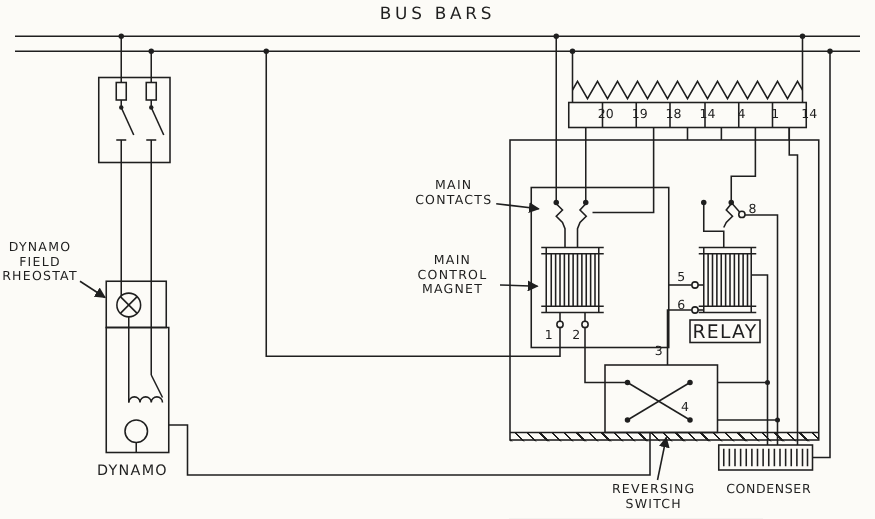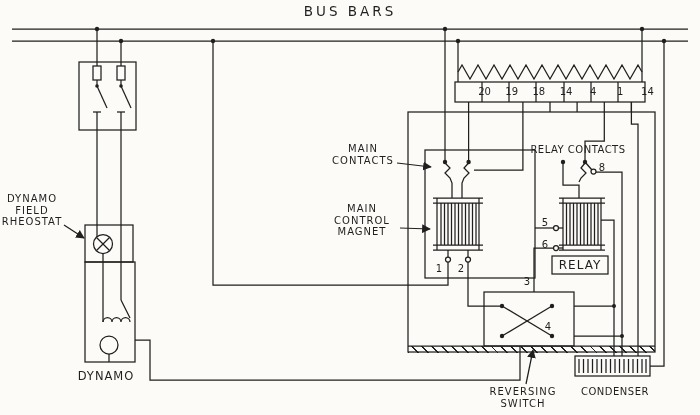--- a/index.html
+++ b/index.html
@@ -16,21 +16,21 @@
   .num{
     position:absolute;font-size:10px;line-height:10px;width:10px;text-align:center;
     letter-spacing:0;color:#1f1f1f;
   }
   .strip{
     position:absolute;left:455px;top:82px;width:190px;height:20px;display:flex;margin-left:16px;
   }
   .strip span{flex:1;text-align:center;font-size:10px;line-height:20px;letter-spacing:0;}
   .relay-box-label{
     position:absolute;left:552px;top:256px;width:56px;height:18px;
-    font-size:12px;line-height:18px;text-align:center;letter-spacing:1px;
+    font-size:15px;line-height:18px;text-align:center;letter-spacing:1px;
   }
   .hatch{
     position:absolute;left:408px;top:346px;width:247px;height:7px;
     background:repeating-linear-gradient(45deg,#1f1f1f 0 1.3px,transparent 1.3px 7px);
   }
 </style>
 </head>
 <body>
 
 <div class="stage">
@@ -224,21 +224,20 @@
 
   <div class="lbl" style="left:66px;top:371px;width:80px;font-size:11.5px;">DYNAMO</div>
 
   <div class="lbl" style="left:328px;top:143px;width:70px;">MAIN
 CONTACTS</div>
 
   <div class="lbl" style="left:326px;top:203px;width:72px;">MAIN
 CONTROL
 MAGNET</div>
 
-  <div class="lbl" style="left:525px;top:144px;width:106px;letter-spacing:0.5px;">RELAY CONTACTS</div>
 
   <div class="relay-box-label">RELAY</div>
 
   <div class="lbl" style="left:476px;top:386px;width:94px;line-height:12px;">REVERSING
 SWITCH</div>
 
   <div class="lbl" style="left:574px;top:386px;width:82px;letter-spacing:0.5px;">CONDENSER</div>
 
   <div class="strip">
     <span>20</span>

